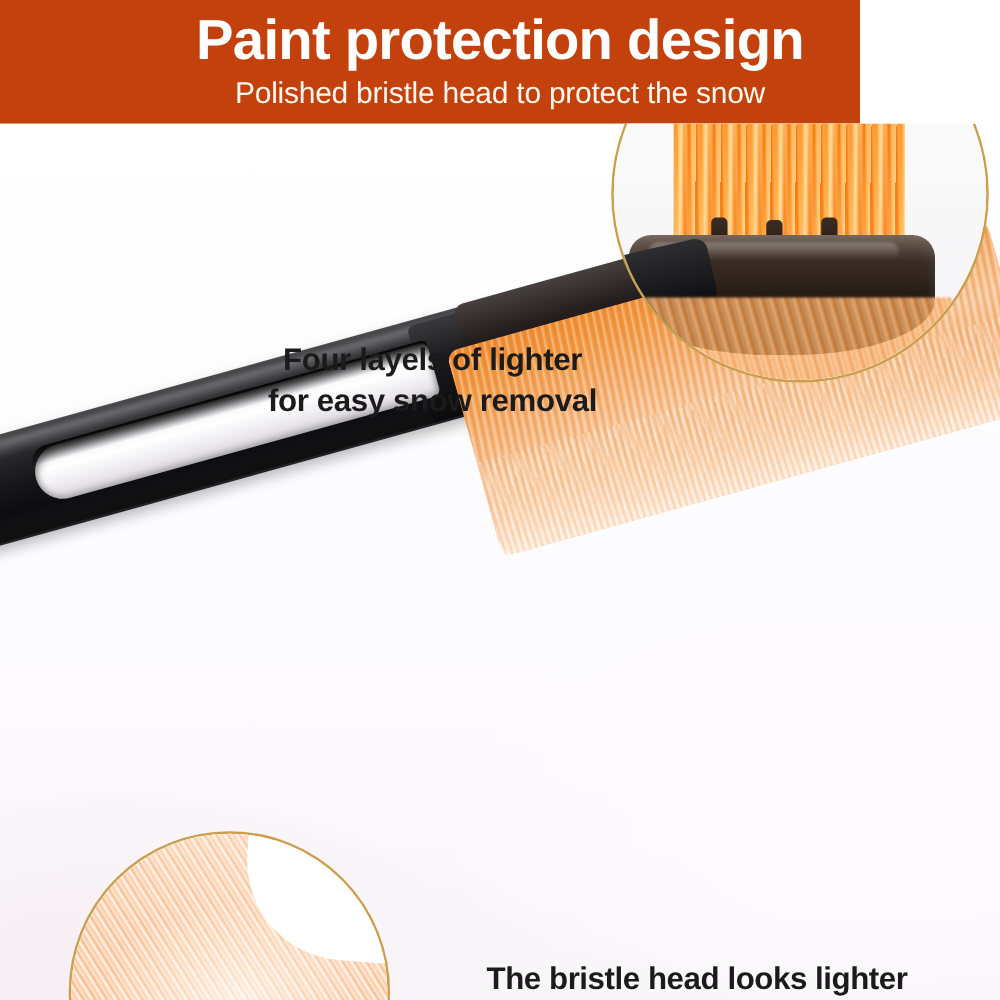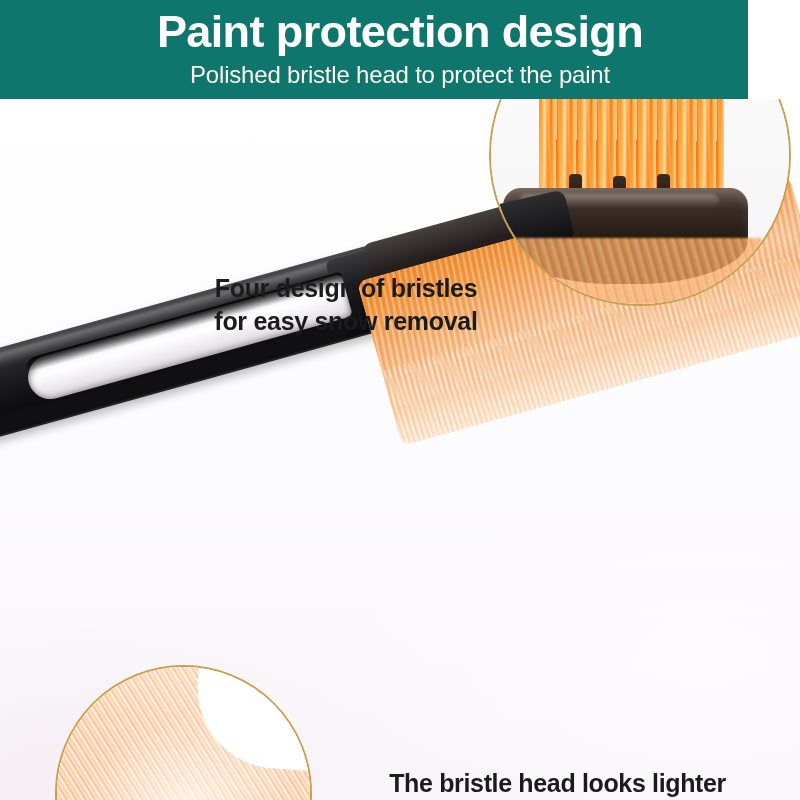--- a/index.html
+++ b/index.html
@@ -7,22 +7,22 @@
   body {
     font-family:"Liberation Sans", sans-serif;
     background:#ffffff;
     overflow:hidden;
     position:relative;
   }
   #stage { position:absolute; inset:0; width:800px; height:800px; overflow:hidden; }
 
   
   .header {
-    position:absolute; left:0; top:0; width:748px; height:99px;
-    background:#0f766e;
+    position:absolute; left:0; top:0; width:688px; height:99px;
+    background:#c2410c;
     overflow:hidden;
   }
   .header-title {
     position:absolute; left:0; top:5px; width:800px;
     text-align:center;
     font-size:45px; font-weight:bold; color:#ffffff;
     letter-spacing:-0.6px; line-height:54px;
     white-space:nowrap;
   }
   .header-sub {
@@ -246,21 +246,21 @@
     text-align:right;
   }
 </style>
 </head>
 <body>
 
 <div id="stage">
 
   <div class="header">
     <div class="header-title">Paint protection design</div>
-    <div class="header-sub">Polished bristle head to protect the paint</div>
+    <div class="header-sub">Polished bristle head to protect the snow</div>
   </div>
 
   <div class="photo">
 
     <div class="brush-group">
 
       <div class="handle">
         <div class="handle-top-shine"></div>
         <div class="handle-bottom-shade"></div>
       </div>
@@ -316,21 +316,21 @@
 
     <div class="inset inset-bottom">
       <div class="ib-bg"></div>
       <div class="ib-fibers"></div>
       <div class="ib-soft"></div>
 
       <div class="ib-corner-white"></div>
     </div>
 
     <div class="callout callout-top">
-      <div>Four design of bristles</div>
+      <div>Four layels of lighter</div>
       <div>for easy snow removal</div>
     </div>
 
     <div class="callout callout-bottom">
       <div>The bristle head looks lighter</div>
 
     </div>
 
   </div>
 </div>

